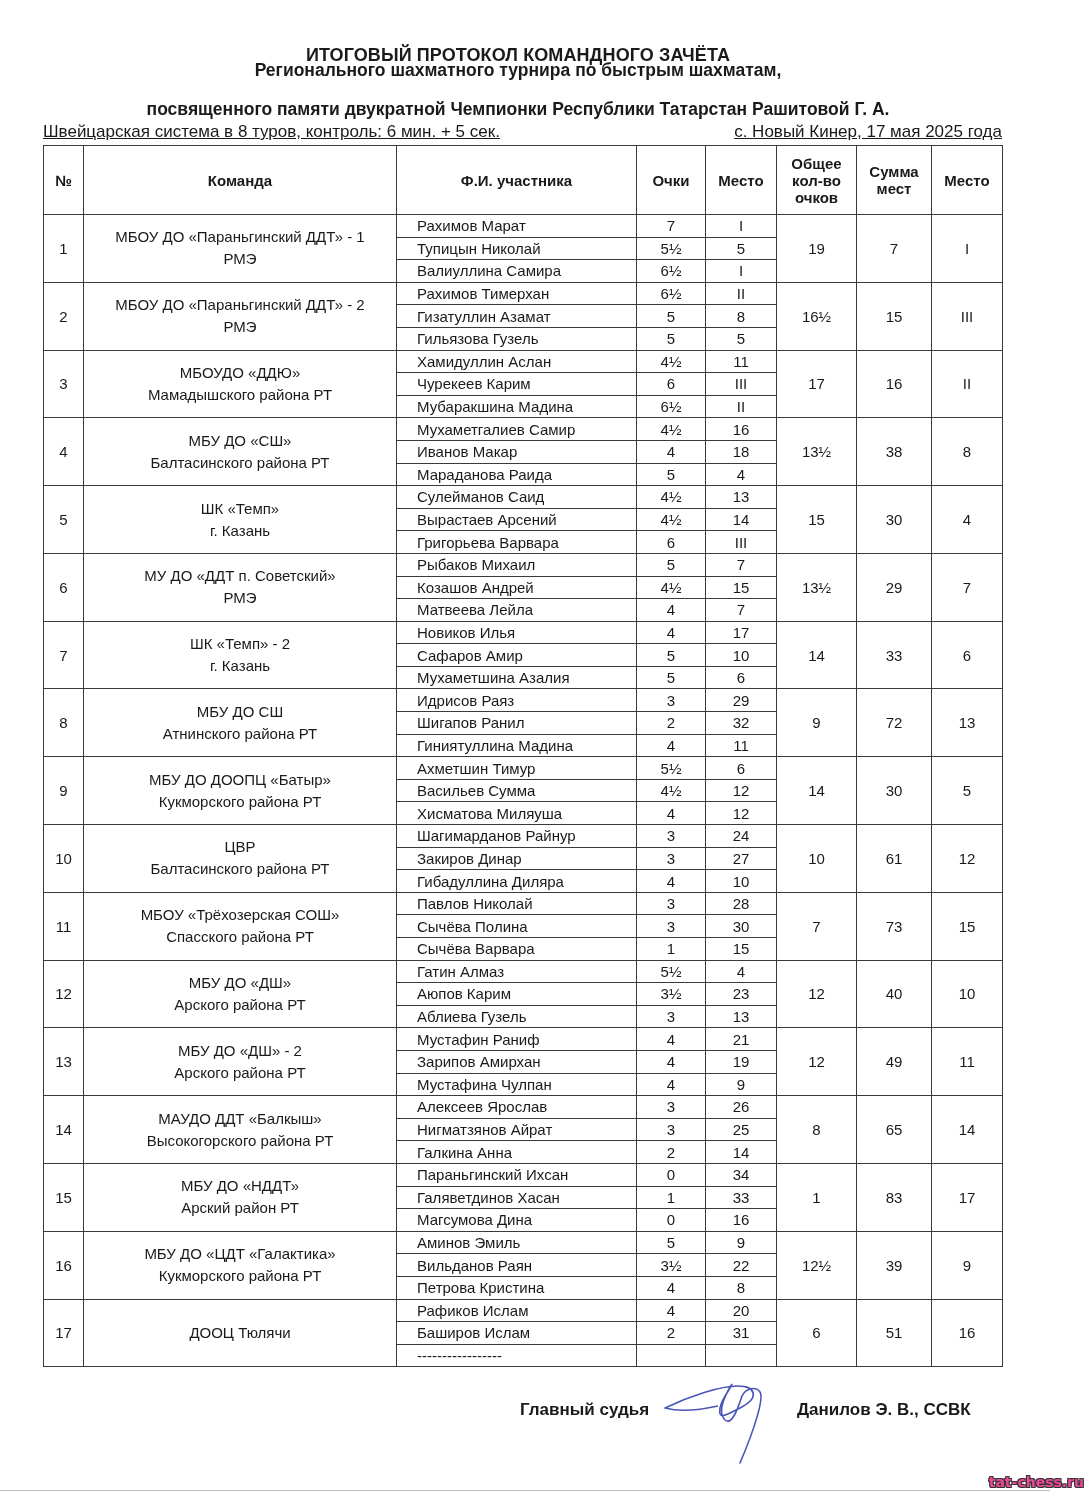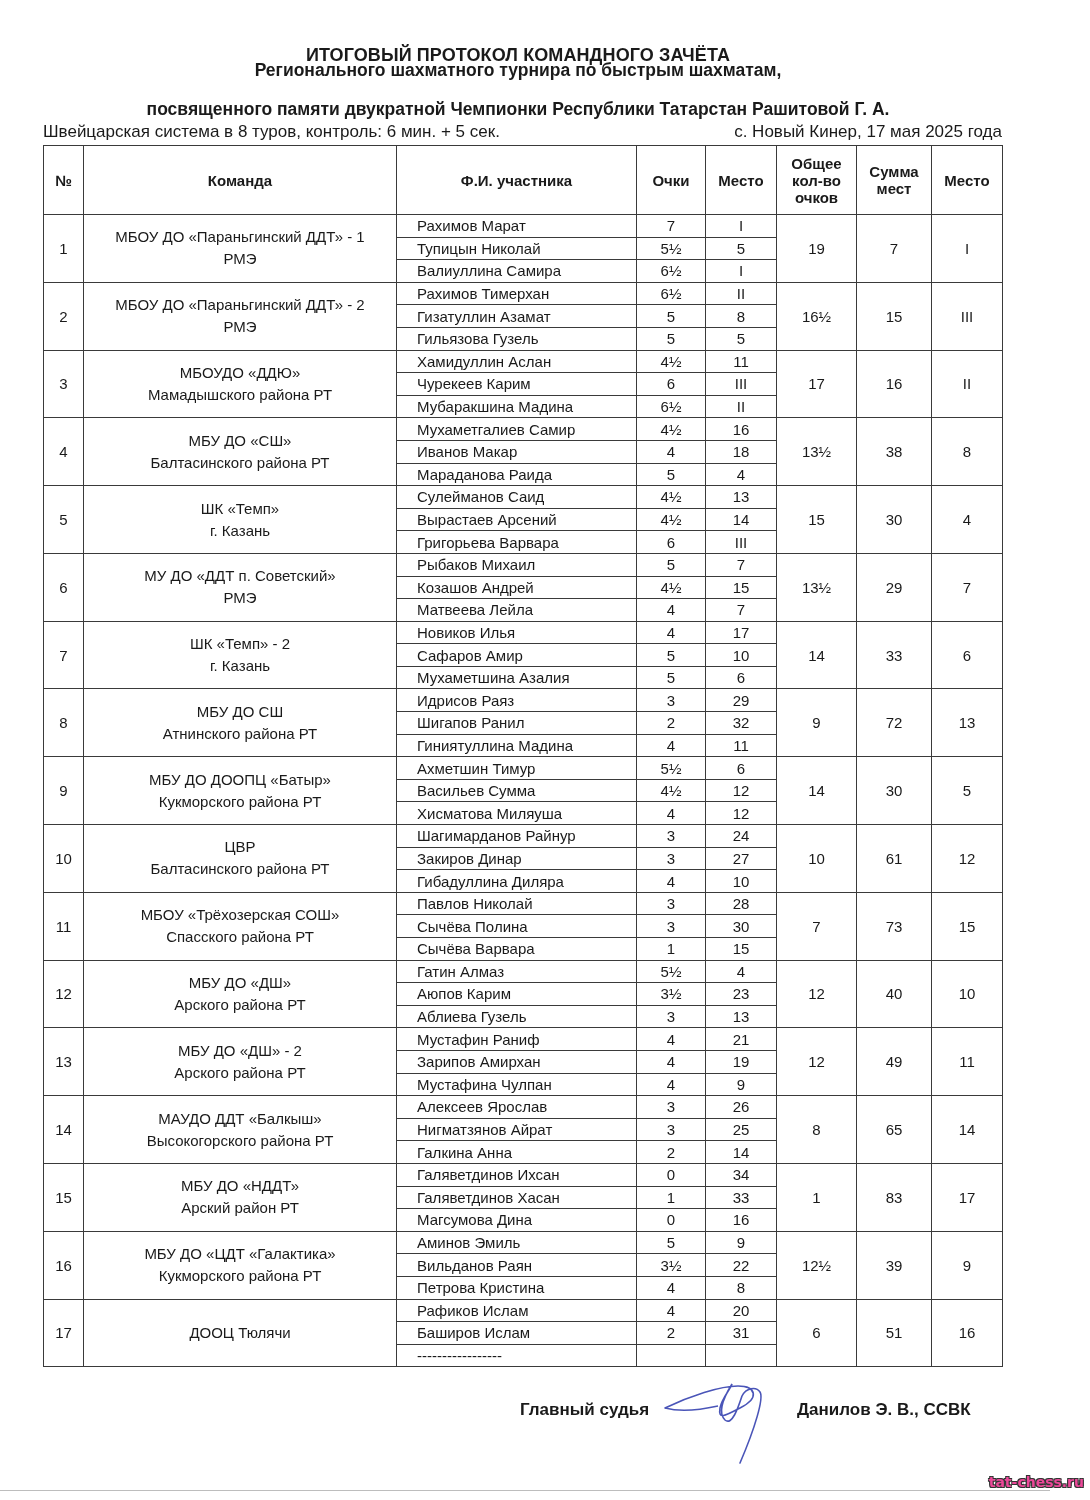--- a/index.html
+++ b/index.html
@@ -3,21 +3,21 @@
   <meta charset="utf-8">
   <style>
     * { box-sizing: border-box; margin: 0; padding: 0; }
     html, body { width: 1090px; height: 1500px; background: #ffffff; overflow: hidden; }
     body { position: relative; font-family: "Liberation Sans", "DejaVu Sans", sans-serif; color: #1a1a1a; }
 
     .title { position: absolute; left: 0; width: 1036px; text-align: center; font-weight: bold; }
     #t1 { top: 45px; font-size: 18px; letter-spacing: 0.1px; }
     #t2 { top: 60px; font-size: 17.5px; }
     #t3 { top: 99px; font-size: 17.5px; }
-    .subline { position: absolute; top: 122px; font-size: 17px; }
+    .subline { position: absolute; top: 122px; font-size: 17px; text-decoration: underline; }
     #sys { left: 43px; }
     #place { right: 88px; }
 
     table.grid {
       position: absolute; left: 43px; top: 145px;
       width: 959px; border-collapse: collapse; table-layout: fixed;
       font-size: 15px;
     }
     table.grid td, table.grid th {
       border: 1.3px solid #3a3a3a; text-align: center; vertical-align: middle;
@@ -393,21 +393,21 @@
         <td class="pname">Галкина Анна</td>
         <td>2</td>
         <td>14</td>
       </tr>
       <tr class="prow">
         <td rowspan="3">15</td>
         <td rowspan="3" class="team">
           <div>МБУ ДО «НДДТ»</div>
           <div>Арский район РТ</div>
         </td>
-        <td class="pname">Галяветдинов Ихсан</td>
+        <td class="pname">Параньгинский Ихсан</td>
         <td>0</td>
         <td>34</td>
         <td rowspan="3">1</td>
         <td rowspan="3">83</td>
         <td rowspan="3">17</td>
       </tr>
       <tr class="prow">
         <td class="pname">Галяветдинов Хасан</td>
         <td>1</td>
         <td>33</td>

